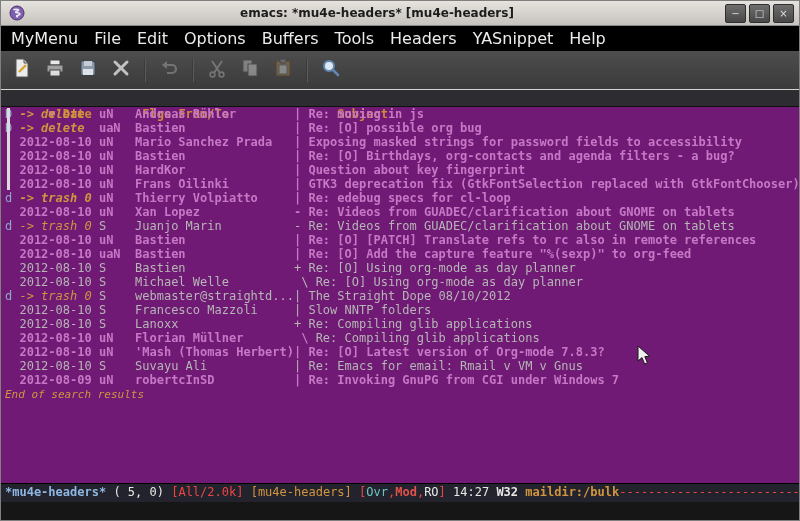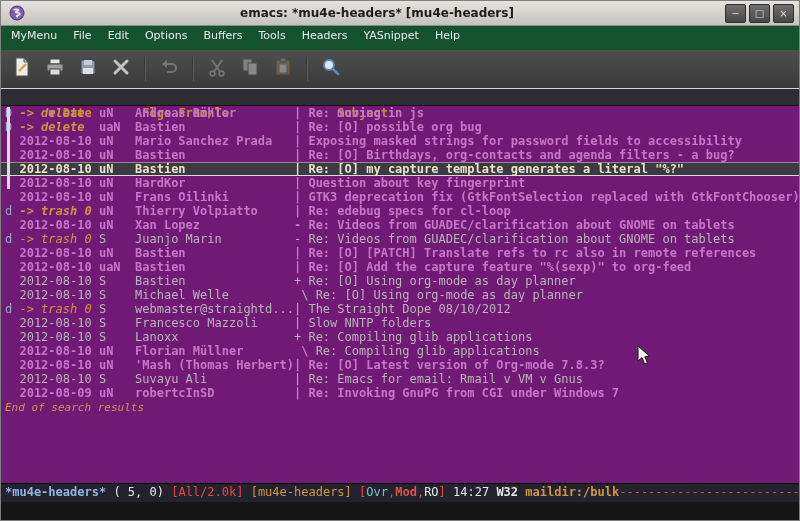--- a/index.html
+++ b/index.html
@@ -12,22 +12,22 @@
     display:flex;align-items:center;padding:0 4px;border-bottom:1px solid #8a8a8a;}
   .title-icon{flex:0 0 16px;width:16px;height:16px;margin:0 4px;}
   .title-text{flex:1;text-align:center;font-family:"DejaVu Sans",sans-serif;
     font-size:12px;font-weight:bold;color:#1c1c1c;white-space:nowrap;overflow:hidden;}
   .win-controls{display:flex;gap:3px;margin-right:1px;}
   .win-btn{width:19px;height:17px;background:linear-gradient(#6e6e6e,#484848);
     border:1px solid #2e2e2e;border-radius:2px;color:#ddd;
     font:10px "DejaVu Sans",sans-serif;display:flex;align-items:center;justify-content:center;}
 
   
-  .menubar{flex:0 0 24px;background:#14532d;display:flex;align-items:flex-start;
-    color:#ececec;font-family:"DejaVu Sans",sans-serif;font-size:11px;padding-left:2px;}
+  .menubar{flex:0 0 24px;background:#000000;display:flex;align-items:center;
+    color:#ececec;font-family:"DejaVu Sans",sans-serif;font-size:16px;padding-left:2px;}
   .menu-item{padding:3px 8px;cursor:default;}
 
   
   .toolbar{flex:0 0 38px;background:linear-gradient(#4e4e4e,#3a3a3a);
     display:flex;align-items:center;padding:0 6px;gap:3px;border-bottom:1px solid #d6d6d6;}
   .tool-btn{width:30px;height:28px;display:flex;align-items:center;justify-content:center;border-radius:3px;}
   .tool-btn.disabled{opacity:.4;}
   .tool-sep{width:2px;height:24px;margin:0 5px;background:linear-gradient(90deg,#2b2b2b,#6a6a6a);}
 
   
@@ -182,21 +182,20 @@
 
   <div class="content">
     <div class="header-line">
       <span class="c-mark hl-sort">▼</span><span class="c-date">Date</span><span class="c-flags">Flgs</span><span class="c-from">From/To</span><span class="c-subj">Subject</span>
     </div>
     <div id="rows">
         <div class="row unread"><span class="c-mark">D</span><span class="c-date action">-&gt; delete</span><span class="c-flags">uN</span><span class="c-from">Andreas Röhler</span><span class="c-sep">| </span><span class="c-subj">Re: moving in js</span></div>
         <div class="row unread"><span class="c-mark">D</span><span class="c-date action">-&gt; delete</span><span class="c-flags">uaN</span><span class="c-from">Bastien</span><span class="c-sep">| </span><span class="c-subj">Re: [O] possible org bug</span></div>
         <div class="row unread"><span class="c-mark"> </span><span class="c-date">2012-08-10</span><span class="c-flags">uN</span><span class="c-from">Mario Sanchez Prada</span><span class="c-sep">| </span><span class="c-subj">Exposing masked strings for password fields to accessibility</span></div>
         <div class="row unread"><span class="c-mark"> </span><span class="c-date">2012-08-10</span><span class="c-flags">uN</span><span class="c-from">Bastien</span><span class="c-sep">| </span><span class="c-subj">Re: [O] Birthdays, org-contacts and agenda filters - a bug?</span></div>
-        <div class="row unread current"><span class="c-mark"> </span><span class="c-date">2012-08-10</span><span class="c-flags">uN</span><span class="c-from">Bastien</span><span class="c-sep">| </span><span class="c-subj">Re: [O] my capture template generates a literal "%?"</span></div>
         <div class="row unread"><span class="c-mark"> </span><span class="c-date">2012-08-10</span><span class="c-flags">uN</span><span class="c-from">HardKor</span><span class="c-sep">| </span><span class="c-subj">Question about key fingerprint</span></div>
         <div class="row unread"><span class="c-mark"> </span><span class="c-date">2012-08-10</span><span class="c-flags">uN</span><span class="c-from">Frans Oilinki</span><span class="c-sep">| </span><span class="c-subj">GTK3 deprecation fix (GtkFontSelection replaced with GtkFontChooser)</span></div>
         <div class="row unread"><span class="c-mark">d</span><span class="c-date action">-&gt; trash 0</span><span class="c-flags">uN</span><span class="c-from">Thierry Volpiatto</span><span class="c-sep">| </span><span class="c-subj">Re: edebug specs for cl-loop</span></div>
         <div class="row unread"><span class="c-mark"> </span><span class="c-date">2012-08-10</span><span class="c-flags">uN</span><span class="c-from">Xan Lopez</span><span class="c-sep">- </span><span class="c-subj">Re: Videos from GUADEC/clarification about GNOME on tablets</span></div>
         <div class="row seen"><span class="c-mark">d</span><span class="c-date action">-&gt; trash 0</span><span class="c-flags">S</span><span class="c-from">Juanjo Marin</span><span class="c-sep">- </span><span class="c-subj">Re: Videos from GUADEC/clarification about GNOME on tablets</span></div>
         <div class="row unread"><span class="c-mark"> </span><span class="c-date">2012-08-10</span><span class="c-flags">uN</span><span class="c-from">Bastien</span><span class="c-sep">| </span><span class="c-subj">Re: [O] [PATCH] Translate refs to rc also in remote references</span></div>
         <div class="row unread"><span class="c-mark"> </span><span class="c-date">2012-08-10</span><span class="c-flags">uaN</span><span class="c-from">Bastien</span><span class="c-sep">| </span><span class="c-subj">Re: [O] Add the capture feature "%(sexp)" to org-feed</span></div>
         <div class="row seen"><span class="c-mark"> </span><span class="c-date">2012-08-10</span><span class="c-flags">S</span><span class="c-from">Bastien</span><span class="c-sep">+ </span><span class="c-subj">Re: [O] Using org-mode as day planner</span></div>
         <div class="row seen"><span class="c-mark"> </span><span class="c-date">2012-08-10</span><span class="c-flags">S</span><span class="c-from">Michael Welle</span><span class="c-sep"> \ </span><span class="c-subj">Re: [O] Using org-mode as day planner</span></div>
         <div class="row seen"><span class="c-mark">d</span><span class="c-date action">-&gt; trash 0</span><span class="c-flags">S</span><span class="c-from">webmaster@straightd...</span><span class="c-sep">| </span><span class="c-subj">The Straight Dope 08/10/2012</span></div>

